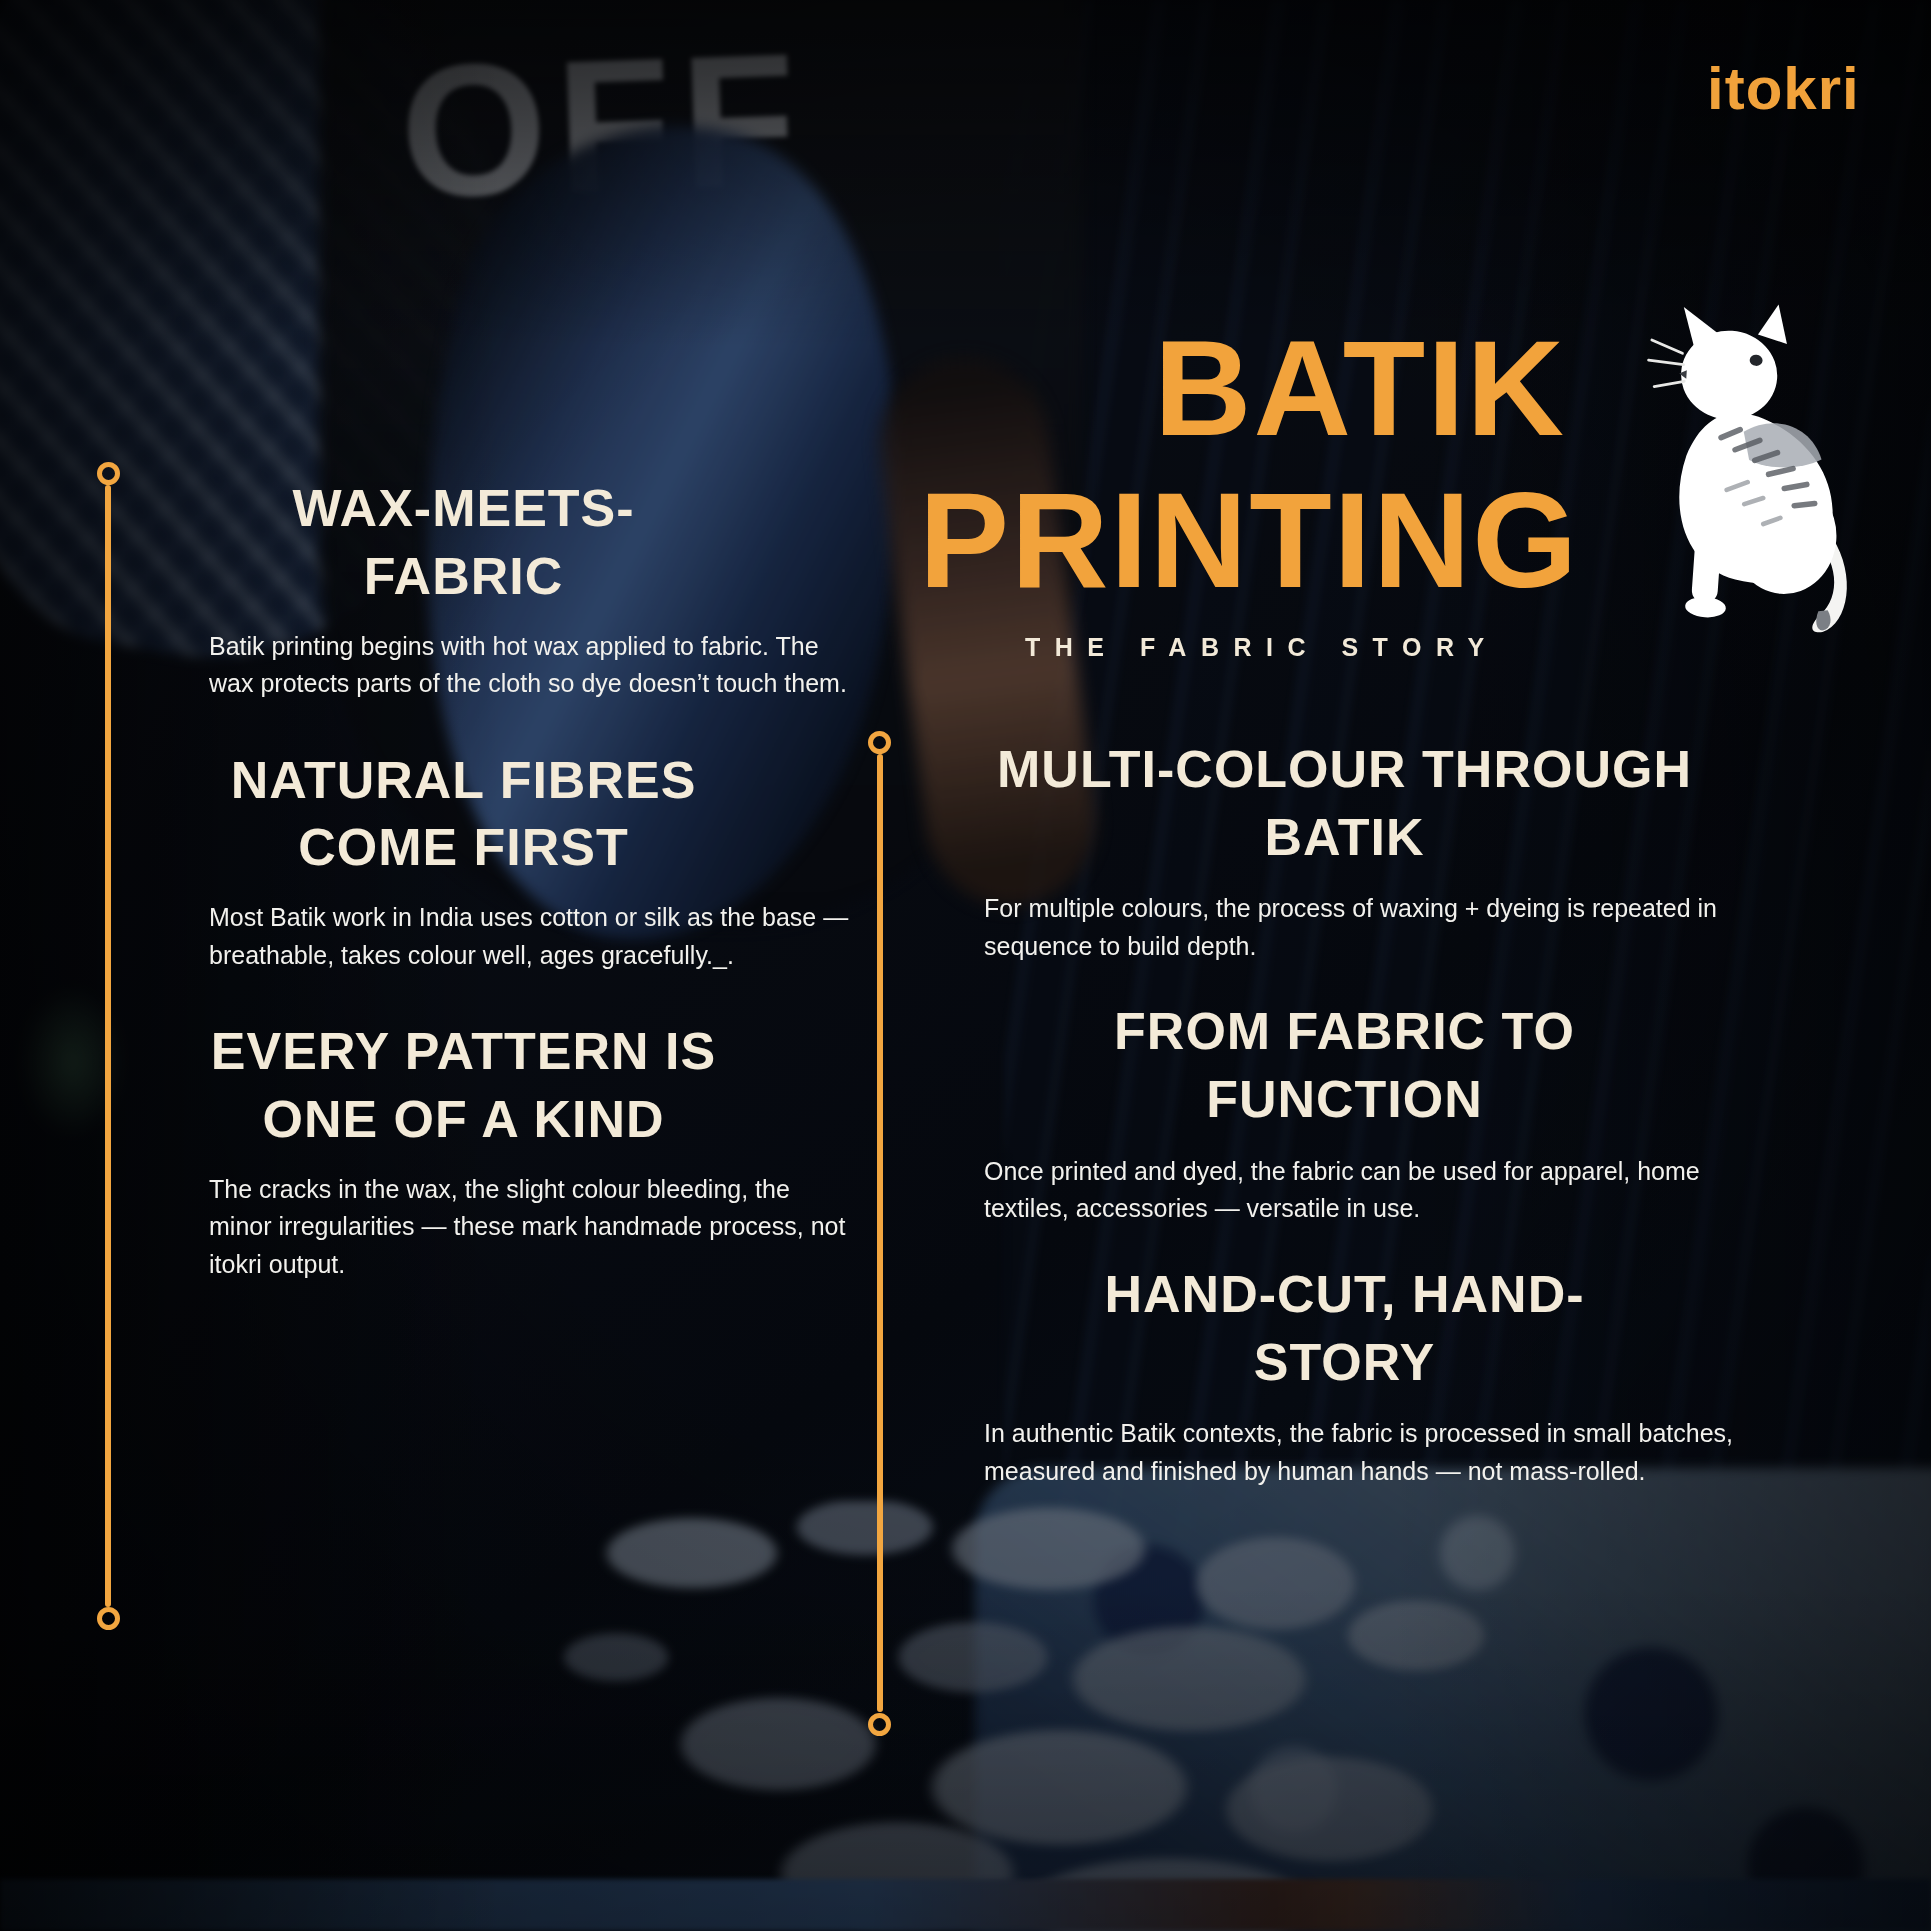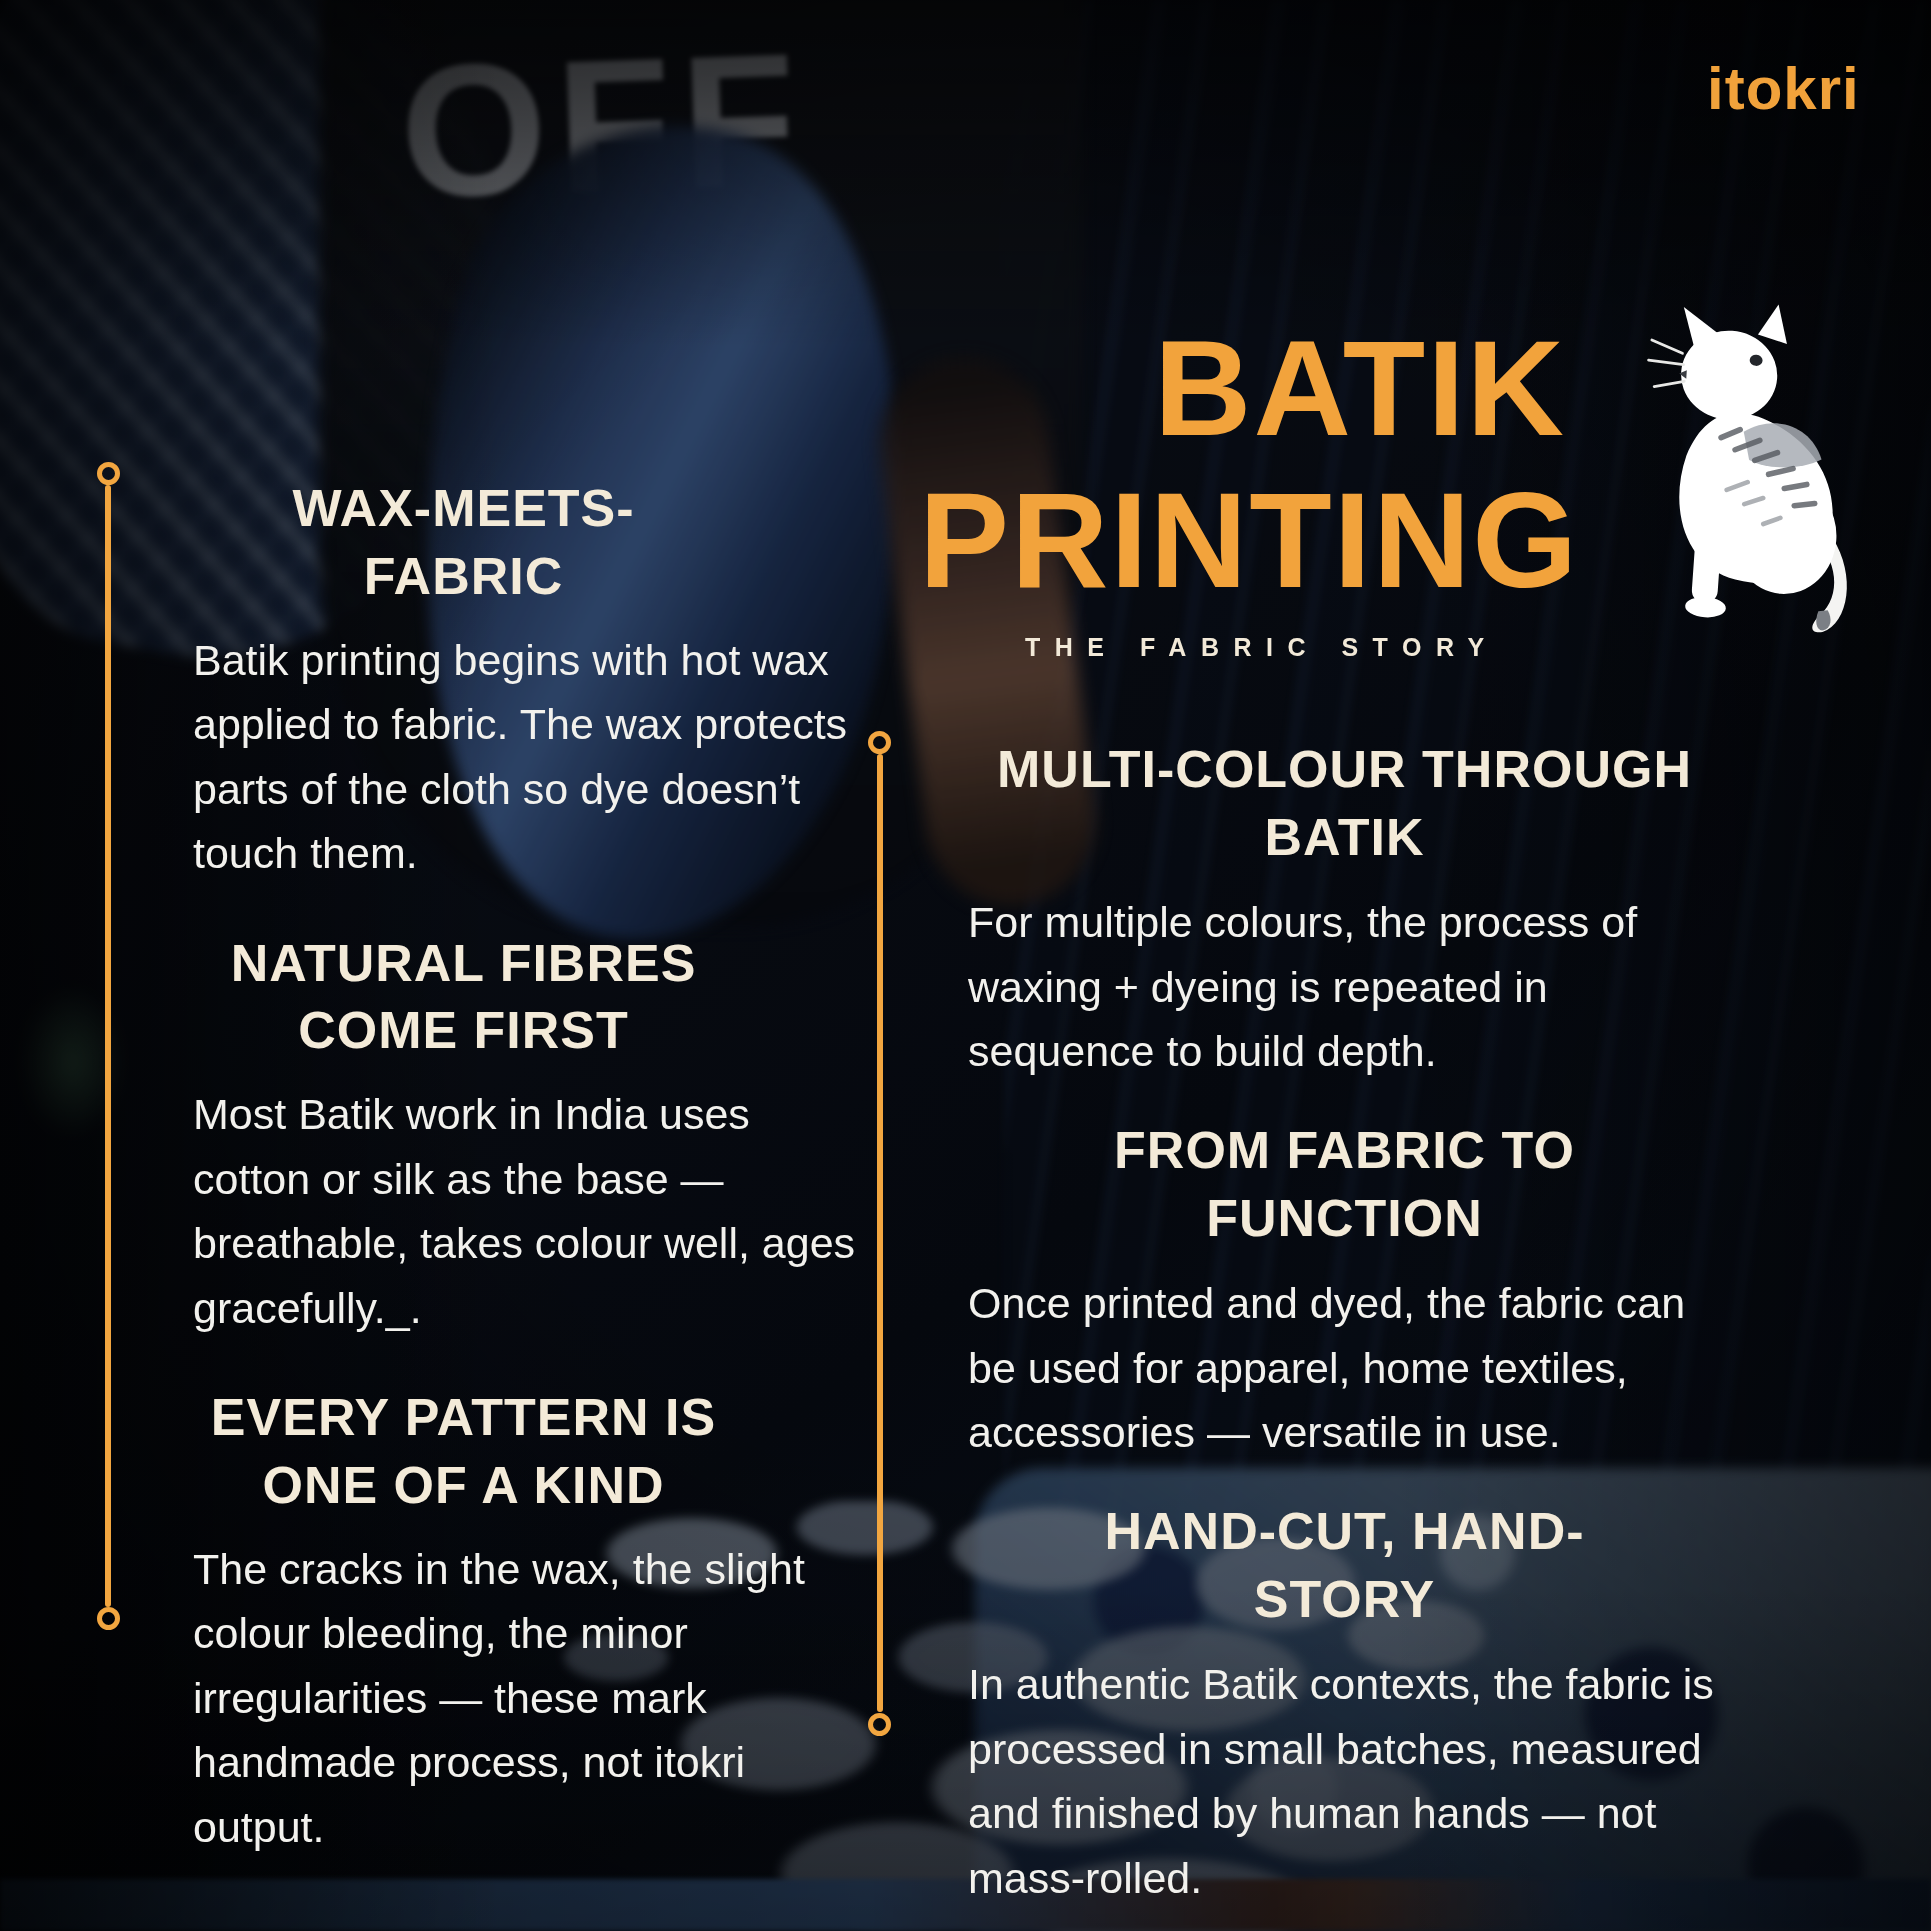--- a/index.html
+++ b/index.html
@@ -101,22 +101,22 @@
   .tl-right-top{left:868px;top:731px;}
   .tl-right-bot{left:868px;top:1713px;}
 
   .col{position:absolute;}
   .col-left{left:193px;top:475px;width:666px;}
   .col-right{left:968px;top:736px;width:772px;}
   .sec-heading{font-weight:700;color:#F3EAD8;white-space:pre-line;
       font-size:52px;line-height:1.3;letter-spacing:1px;margin:0 0 17.4px 0;text-align:center;}
   .col-left .sec-heading{max-width:541px;}
   .col-right .sec-heading{max-width:753px;margin-bottom:19.3px;}
-  .sec-body{font-weight:400;color:#F2F1ED;font-size:43px;line-height:1.5;
-      margin:0 0 44px 0;}
+  .sec-body{font-weight:400;color:#F2F1ED;font-size:25px;line-height:1.5;
+      margin:0 0 44px 16px;}
   .col-right .sec-body{margin-bottom:33px;max-width:753px;}
 </style>
 </head>
 <body>
 
 <div class="canvas">
 
   <div class="bg">
     <div class="bg-base"></div>
     <div class="bg-batik-topleft"></div>

